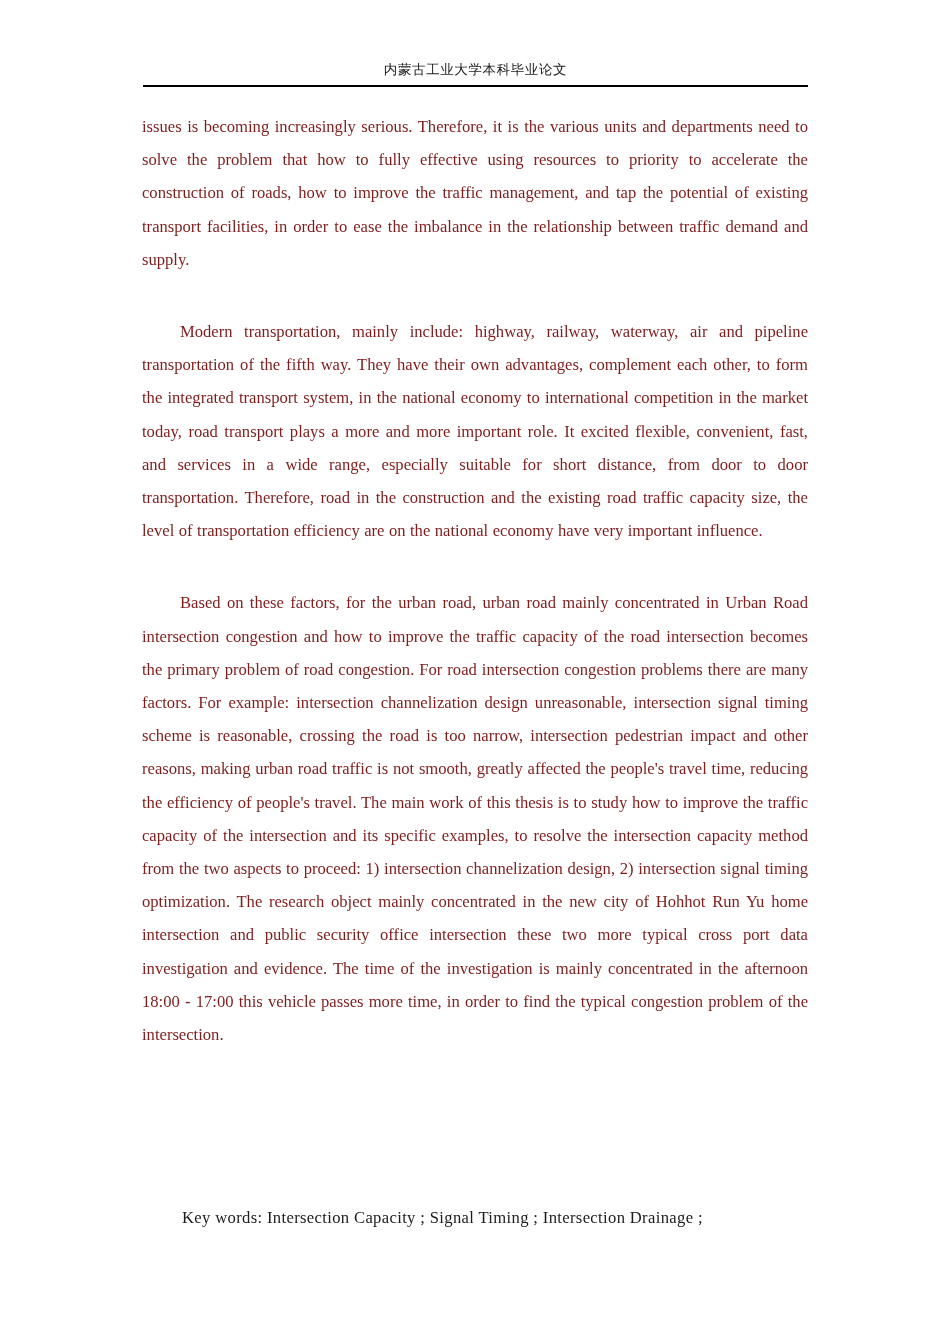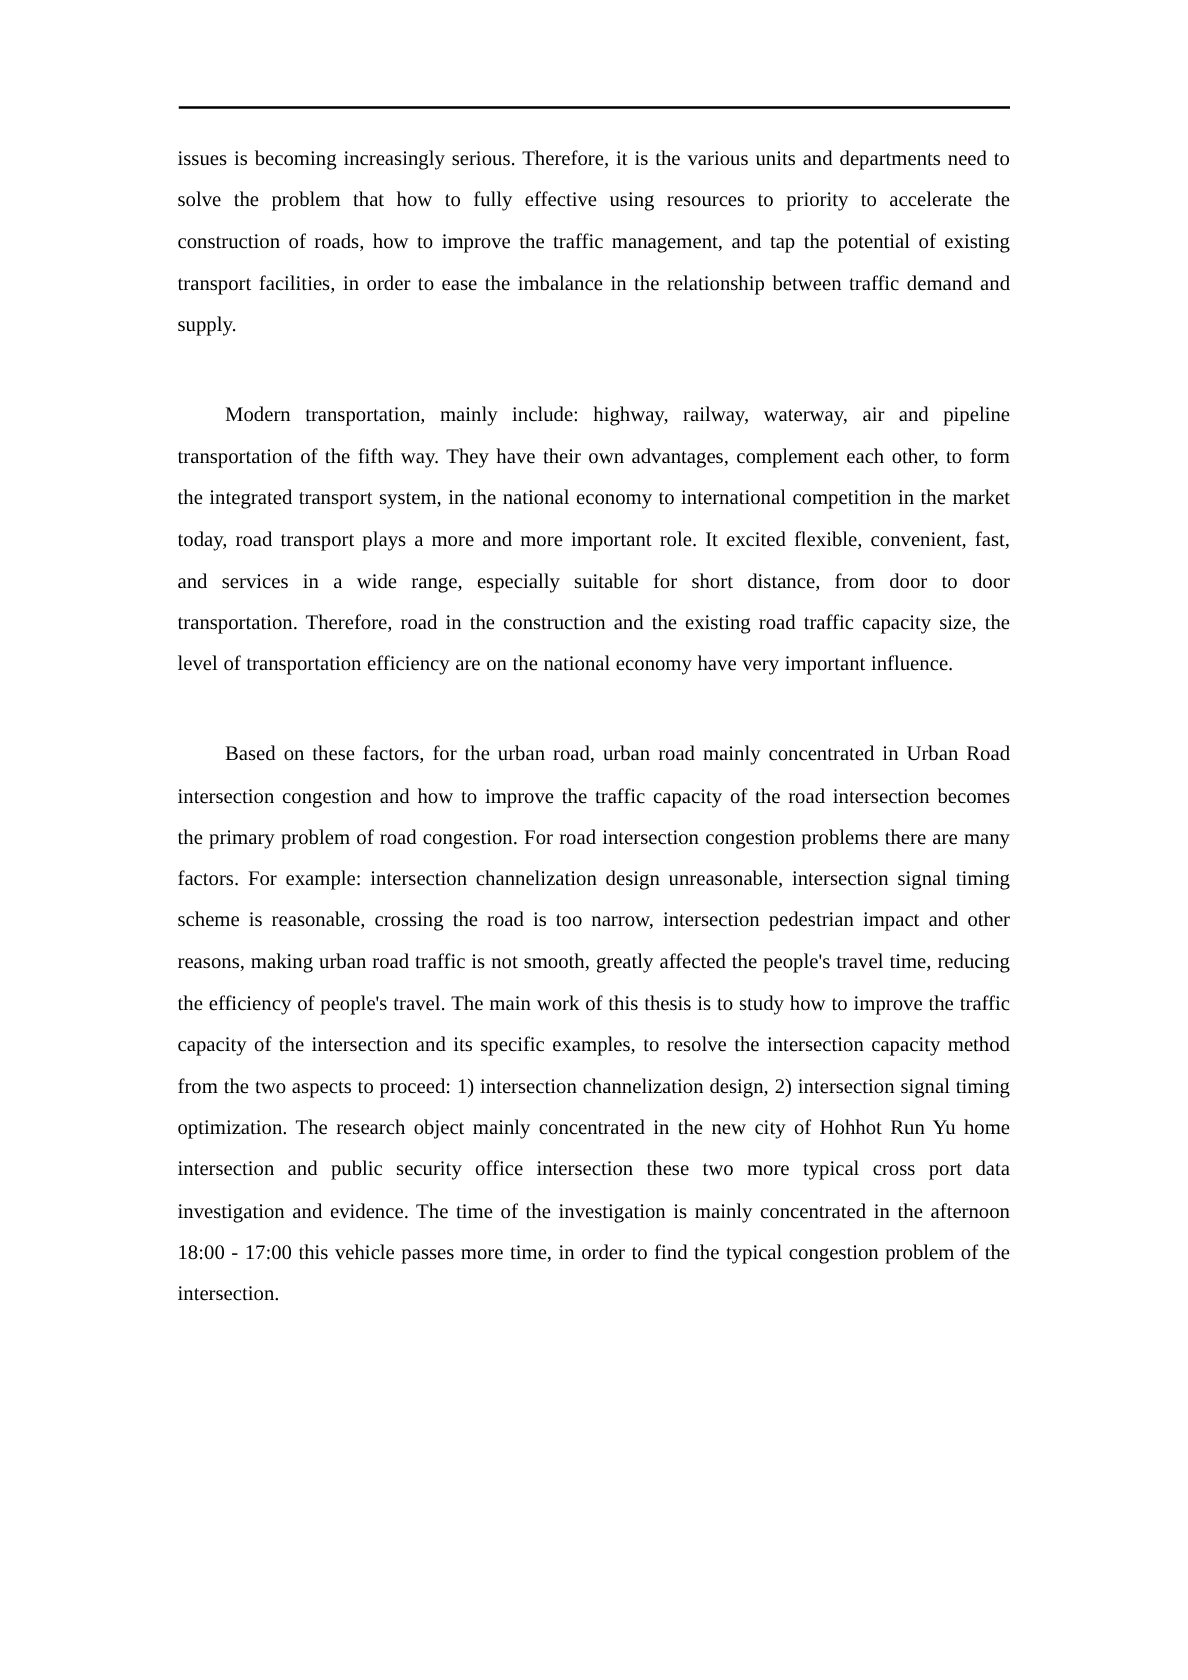--- a/index.html
+++ b/index.html
@@ -52,21 +52,21 @@
     left: 142px;
     top: 110px;
     width: 666px;
   }
 
   p.para {
     margin: 0;
     font-family: "Liberation Serif", "DejaVu Serif", serif;
     font-size: 16.6px;
     line-height: 33.2px;
-    color: #000000;
+    color: #7f1d1d;
     text-align: justify;
     text-justify: inter-word;
     text-indent: 0;
     -webkit-hyphens: none;
     hyphens: none;
     word-spacing: 0.02em;
   }
 
   p.para.indented {
     text-indent: 38px;
@@ -100,26 +100,32 @@
     text-indent: 40px;
     white-space: nowrap;
     letter-spacing: 0.35px;
   }
 </style>
 </head>
 <body>
 
 <div class="page">
 
+  <div class="page-header">
+    <span class="header-title">内蒙古工业大学本科毕业论文</span>
+  </div>
   <div class="header-rule"></div>
 
   <div class="body-block">
 
     <p class="para no-stretch">issues is becoming increasingly serious. Therefore, it is the various units and departments need to solve the problem that how to fully effective using resources to priority to accelerate the construction of roads, how to improve the traffic management, and tap the potential of existing transport facilities, in order to ease the imbalance in the relationship between traffic demand and supply.</p>
 
     <p class="para indented no-stretch">Modern transportation, mainly include: highway, railway, waterway, air and pipeline transportation of the fifth way. They have their own advantages, complement each other, to form the integrated transport system, in the national economy to international competition in the market today, road transport plays a more and more important role. It excited flexible, convenient, fast, and services in a wide range, especially suitable for short distance, from door to door transportation. Therefore, road in the construction and the existing road traffic capacity size, the level of transportation efficiency are on the national economy have very important influence.</p>
 
     <p class="para indented no-stretch">Based on these factors, for the urban road, urban road mainly concentrated in Urban Road intersection congestion and how to improve the traffic capacity of the road intersection becomes the primary problem of road congestion. For road intersection congestion problems there are many factors. For example: intersection channelization design unreasonable, intersection signal timing scheme is reasonable, crossing the road is too narrow, intersection pedestrian impact and other reasons, making urban road traffic is not smooth, greatly affected the people's travel time, reducing the efficiency of people's travel. The main work of this thesis is to study how to improve the traffic capacity of the intersection and its specific examples, to resolve the intersection capacity method from the two aspects to proceed: 1) intersection channelization design, 2) intersection signal timing optimization. The research object mainly concentrated in the new city of Hohhot Run Yu home intersection and public security office intersection these two more typical cross port data investigation and evidence. The time of the investigation is mainly concentrated in the afternoon 18:00 - 17:00 this vehicle passes more time, in order to find the typical congestion problem of the intersection.</p>
 
   </div>
 
+  <div class="keywords-block">
+    <p class="keywords-line">Key words: Intersection Capacity ; Signal Timing ; Intersection Drainage ;</p>
+  </div>
 
 </div>
 
 </body></html>

